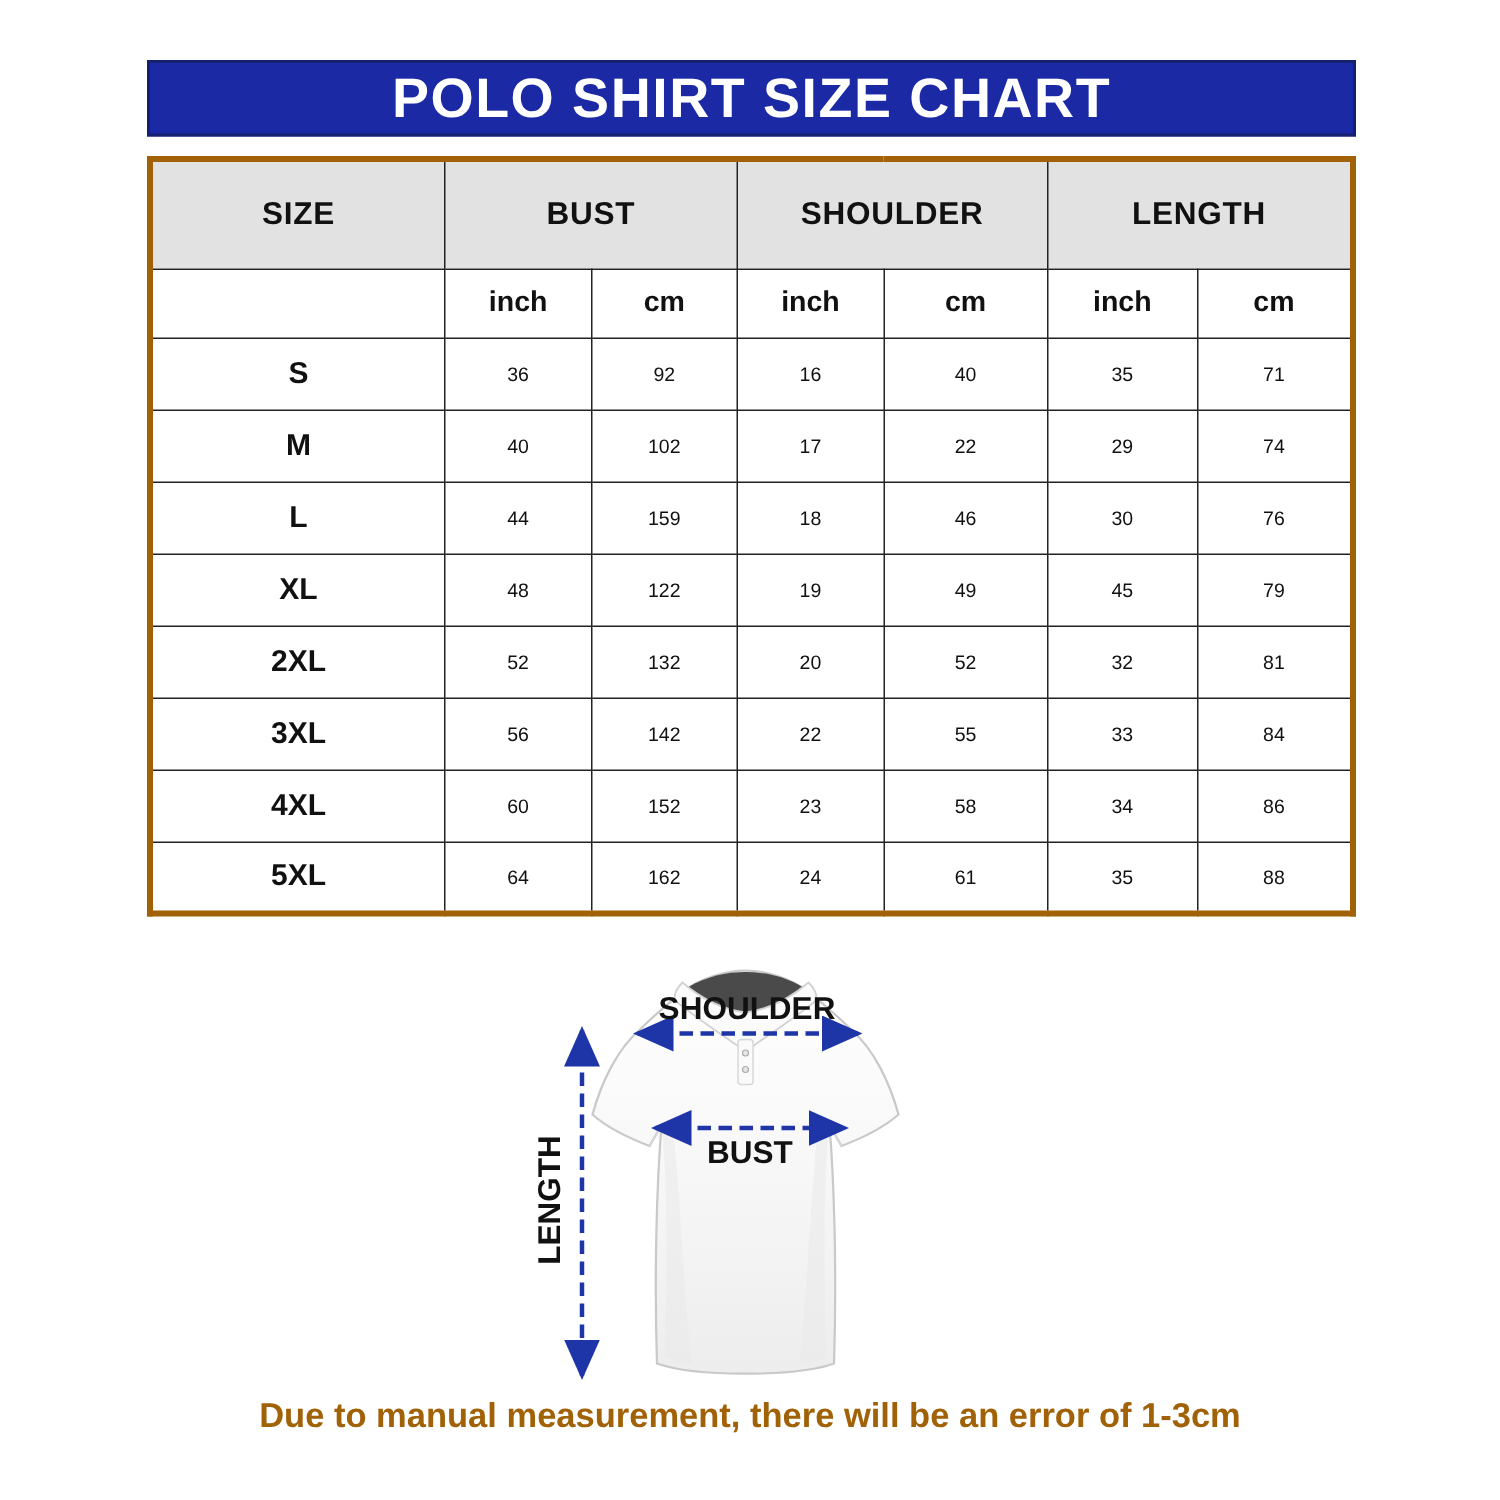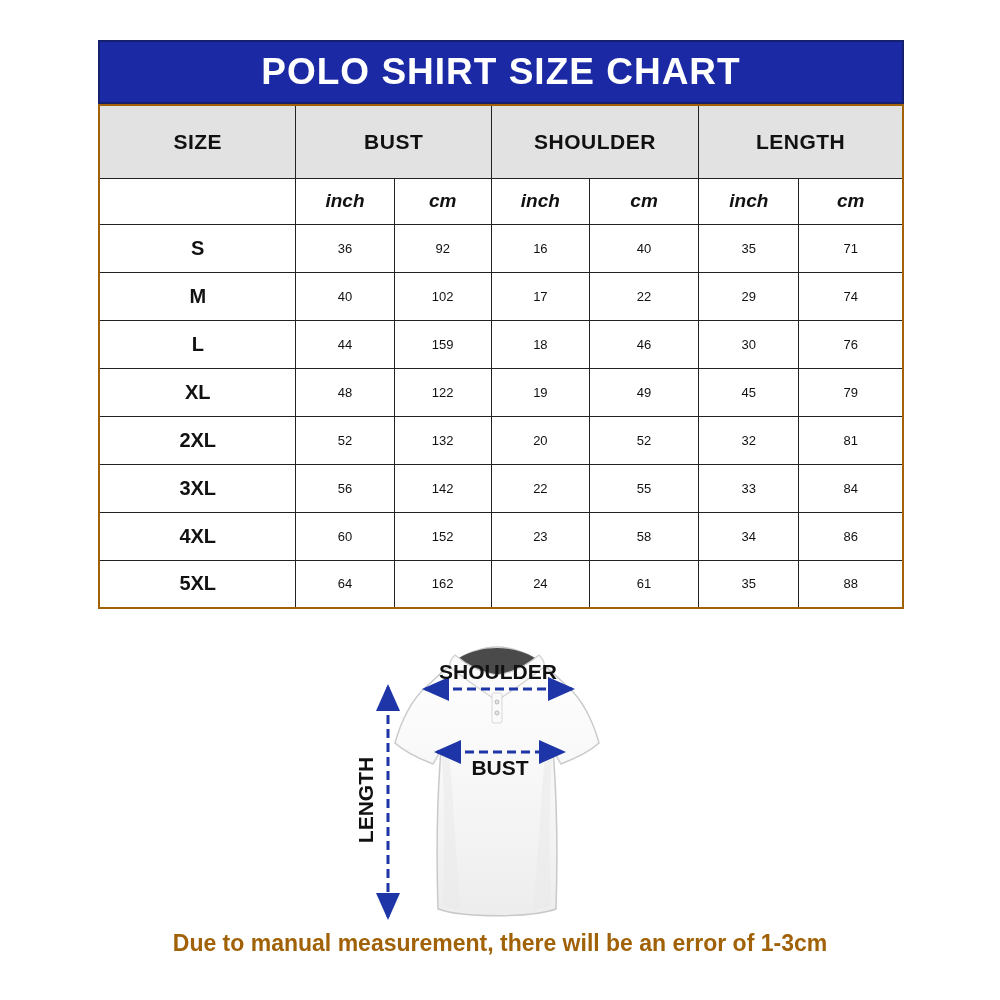--- a/index.html
+++ b/index.html
@@ -9,21 +9,21 @@
     width: 1000px;
     height: 1000px;
     background: #ffffff;
     overflow: hidden;
   }
 
   
   .title-bar {
     position: absolute;
     left: 98px; top: 40px;
-    width: 806px; height: 64px;
+    width: 806px; height: 51px;
     background: #1b2aa4;
     border: 2px solid #15206e;
     display: flex;
     align-items: center;
     justify-content: center;
   }
   .title-bar h1 {
     color: #ffffff;
     font-size: 37px;
     font-weight: bold;
@@ -31,41 +31,40 @@
     white-space: nowrap;
   }
 
   
   table.size-table {
     position: absolute;
     left: 98px; top: 104px;
     width: 806px;
     border-collapse: collapse;
     table-layout: fixed;
-    border: 2px solid #a16207;
+    border: 4px solid #a16207;
   }
   .size-table th, .size-table td {
     border: 1px solid #222222;
     text-align: center;
     vertical-align: middle;
     color: #111111;
   }
   .group-row th {
     background: #e2e2e2;
     height: 73px;
     font-size: 21px;
     font-weight: bold;
     letter-spacing: 0.5px;
   }
   .unit-row td {
     height: 46px;
     font-size: 19px;
     font-weight: bold;
     background: #ffffff;
-    font-style: italic;
   }
   .data-row td {
     height: 48px;
     font-size: 13px;
     font-weight: normal;
     background: #ffffff;
   }
   .data-row td.size-cell {
     font-weight: bold;
     font-size: 20px;

